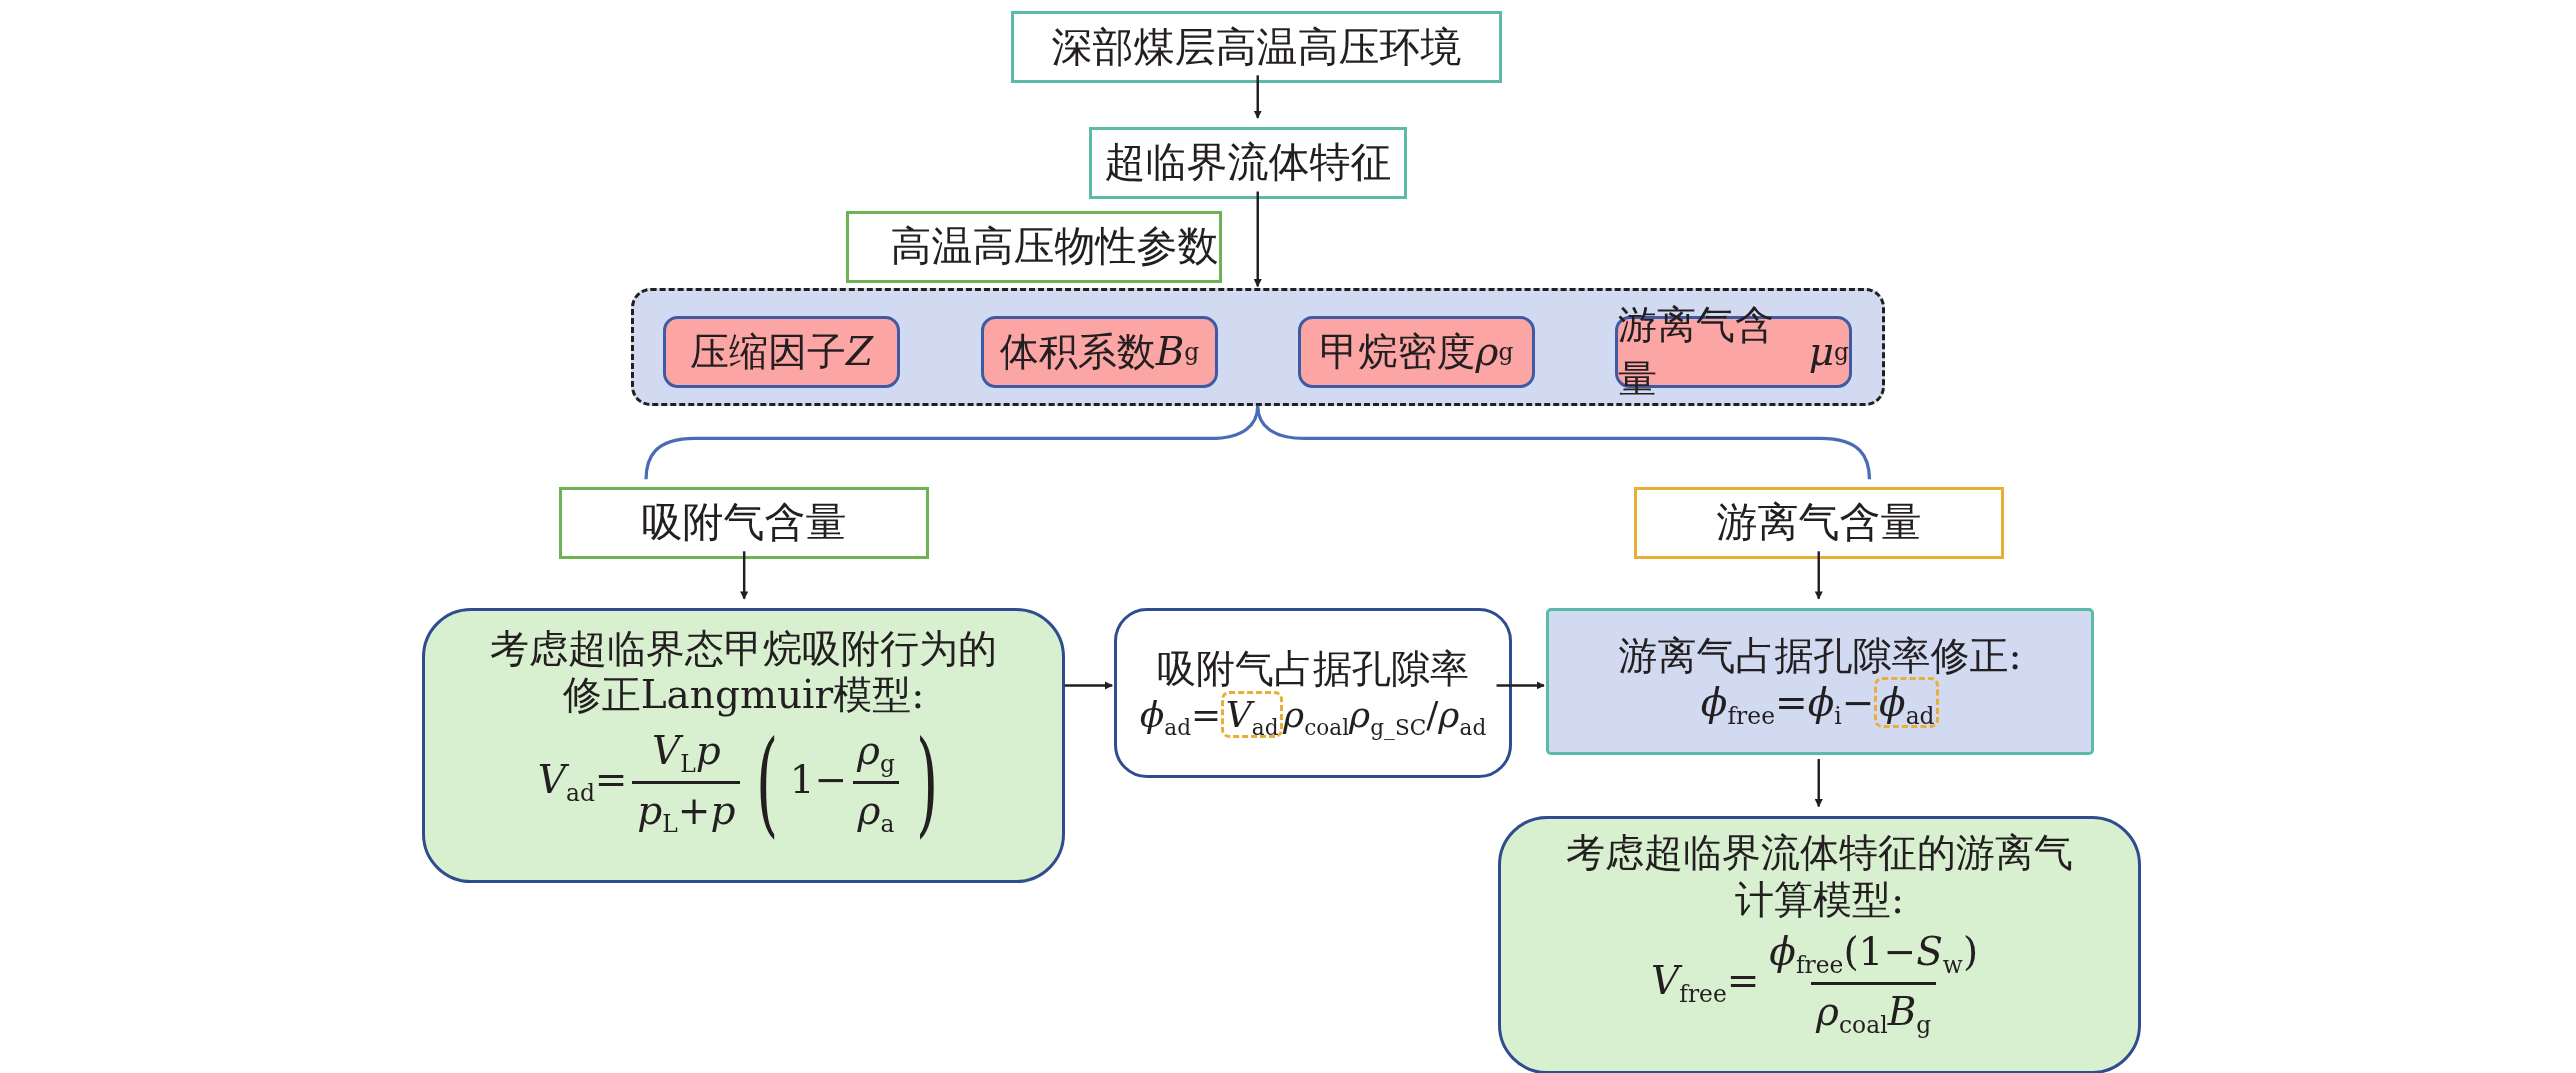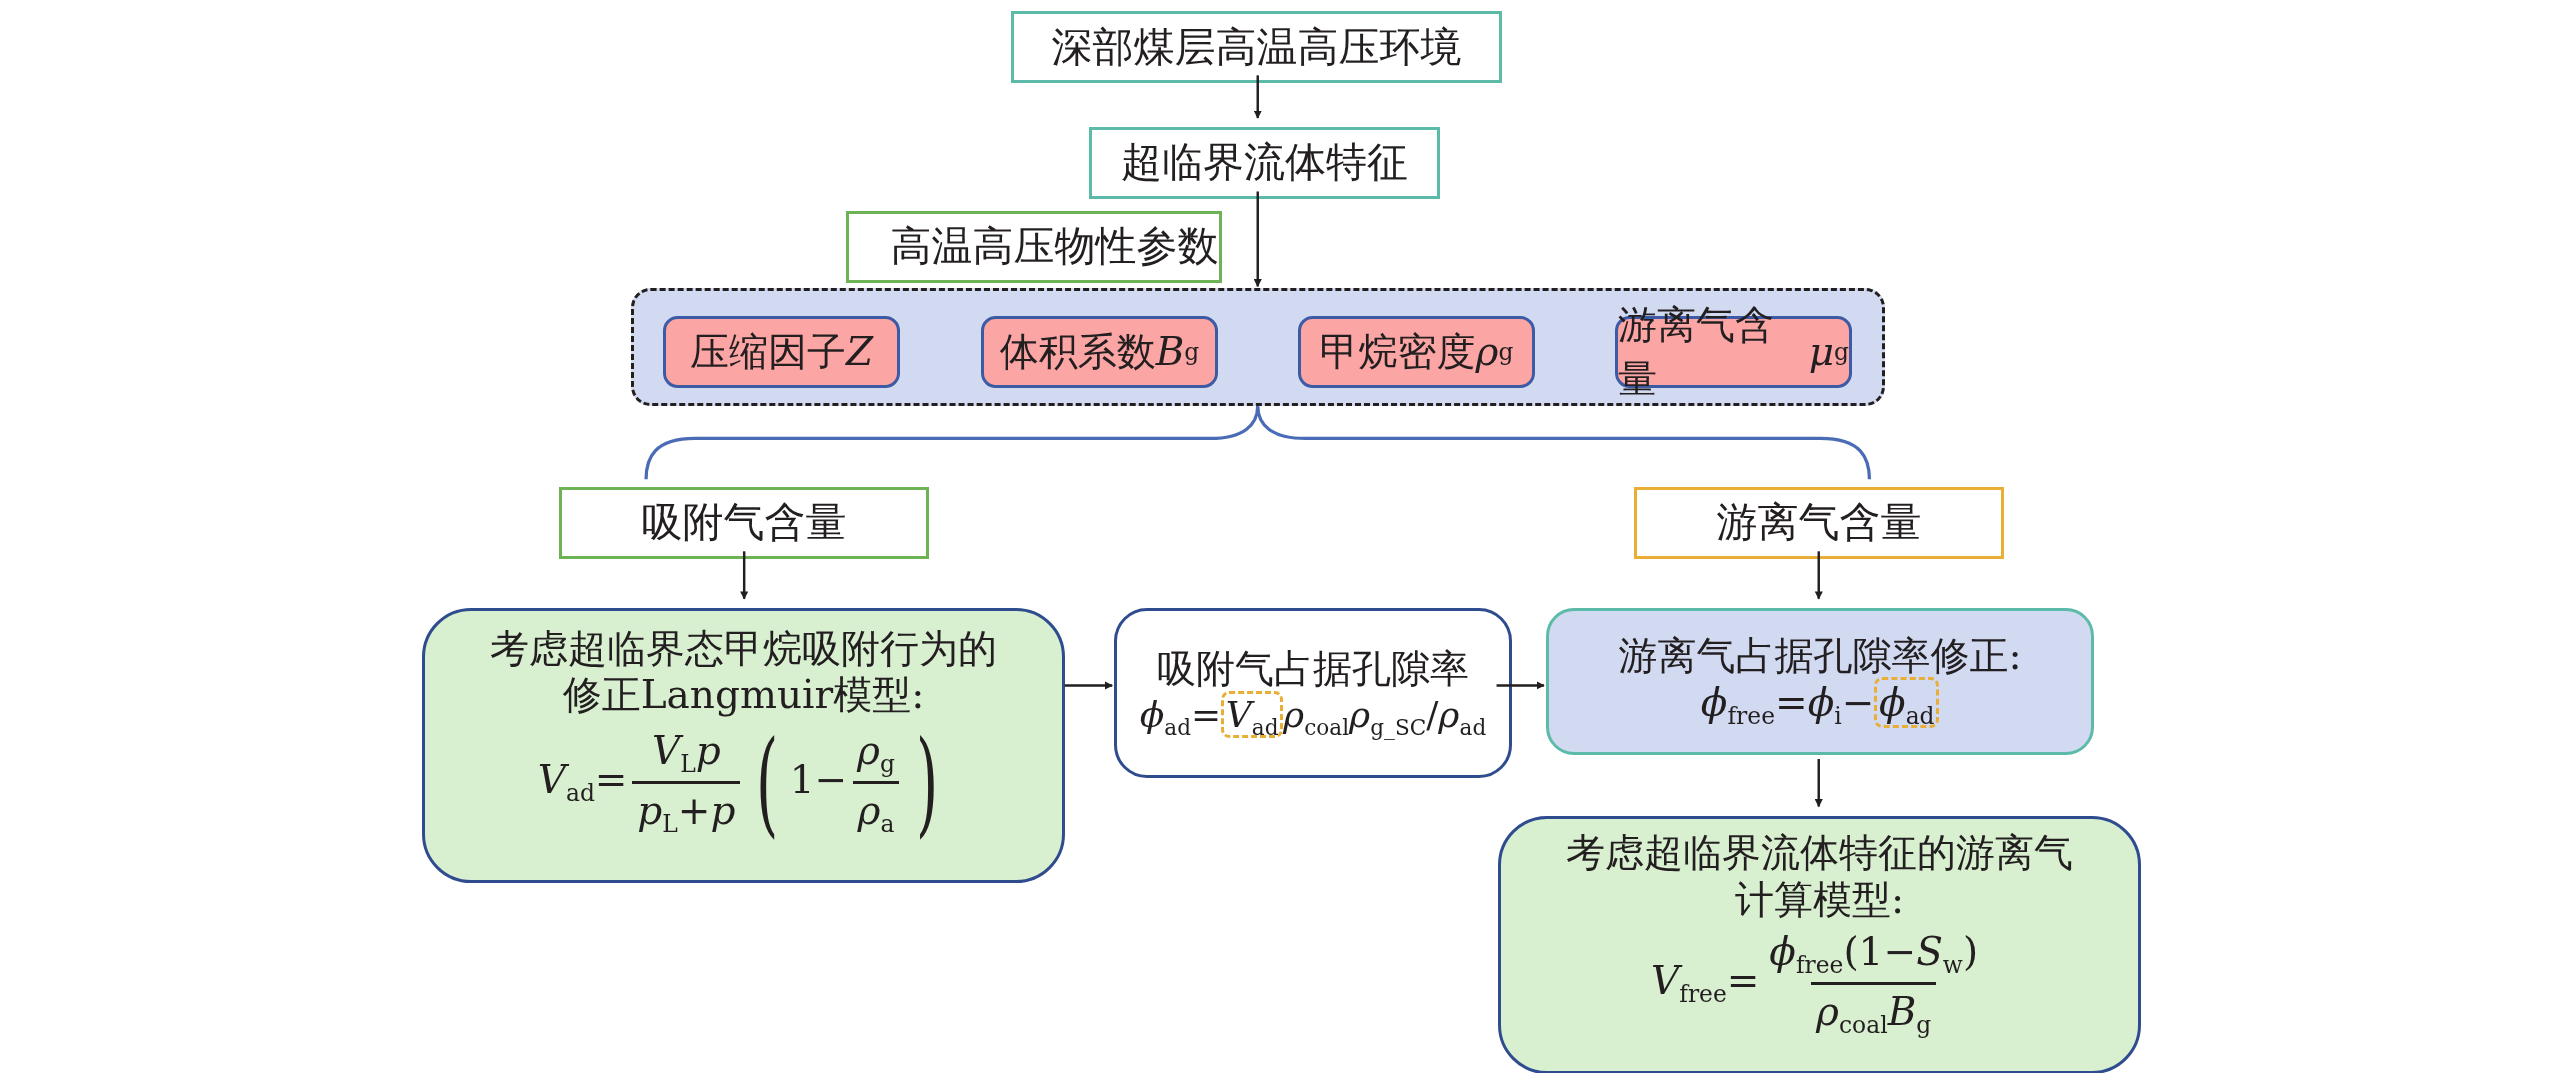--- a/index.html
+++ b/index.html
@@ -11,39 +11,39 @@
   .sq-green { border:3.3px solid #6db255; background:#fff; }
   .sq-orange { border:3.3px solid #e9ae35; background:#fff; }
   .t54 { font-size:41px; line-height:1.1; }
   .container { position:absolute; left:631px; top:288px; width:1254px; height:118px;
                box-sizing:border-box; border:3.3px dashed #231f20; border-radius:19.6px; background:#d1daf1; }
   .param { position:absolute; top:24.5px; height:72px; width:237px; box-sizing:border-box;
            border:3.3px solid #3d5aa5; border-radius:14.7px; background:#fca5a5;
            display:flex; align-items:center; justify-content:center; font-size:39px; }
   .round-green { border:3.3px solid #2f4c8f; border-radius:49px; background:#d8efd0; }
   .round-white { border:3.3px solid #2f4c8f; border-radius:33px; background:#fff; }
-  .round-blue { border:3.3px solid #5bbba8; border-radius:28px; background:#d1daf1; }
+  .round-blue { border:3.3px solid #5bbba8; border-radius:5px; background:#d1daf1; }
   .line { font-size:39px; line-height:1.2; white-space:nowrap; }
   .m { font-style:italic; }
   sub { font-size:0.6em; font-style:normal; vertical-align:-0.35em; }
   .dash-o { border:3.3px dashed #e9ae35; border-radius:8.2px; padding:0 1.6px; }
   .frac { display:inline-flex; flex-direction:column; align-items:center; vertical-align:middle; margin:0 4.9px; }
   .frac .num { padding:0 4.9px 3.3px; }
   .frac .den { border-top:3.3px solid #231f20; padding:3.3px 4.9px 0; }
   .paren { font-size:114px; font-weight:100; vertical-align:middle; line-height:1; transform:scaleX(0.5); display:inline-block; }
   svg.overlay { position:absolute; left:0; top:0; pointer-events:none; }
 </style>
 </head>
 <body>
 
 <div class="box sq-teal t54" style="left:1011px; top:3.3px; width:491px; height:72px;">
   <span>深部煤层高温高压环境</span>
 </div>
 
-<div class="box sq-teal t54" style="left:1089px; top:119px; width:351px; height:72px;">
+<div class="box sq-teal t54" style="left:1089px; top:119px; width:318px; height:72px;">
   <span>超临界流体特征</span>
 </div>
 
 <div class="box sq-green t54" style="left:846px; top:203px; width:376px; height:72px;padding-left:41px;">
   <span>高温高压物性参数</span>
 </div>
 
 <div class="container">
   <div class="param" style="left:29px;">
     <span>压缩因子</span>

